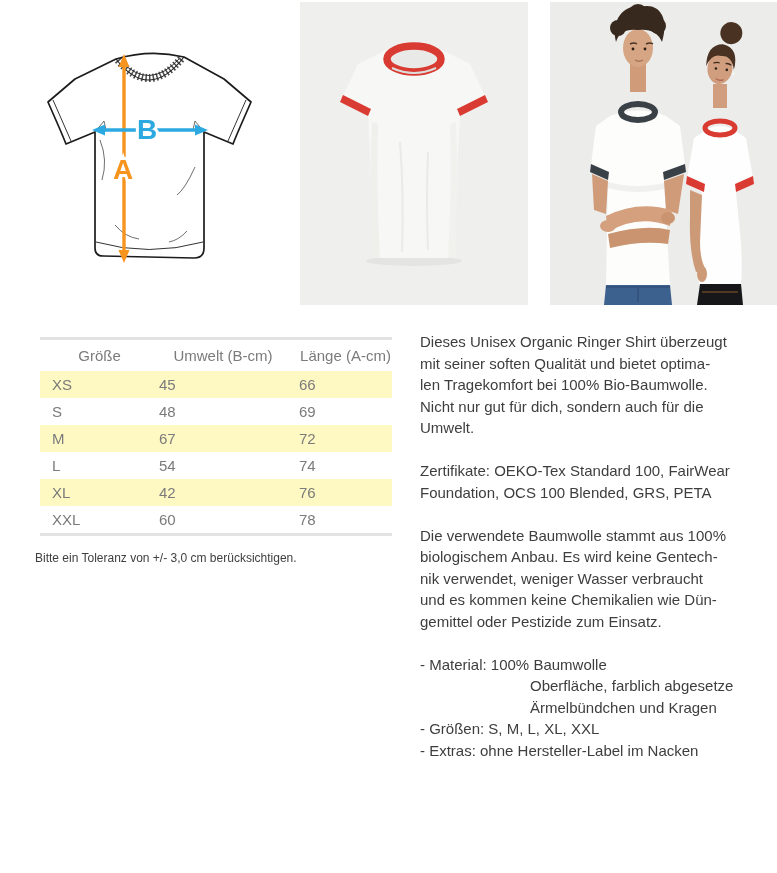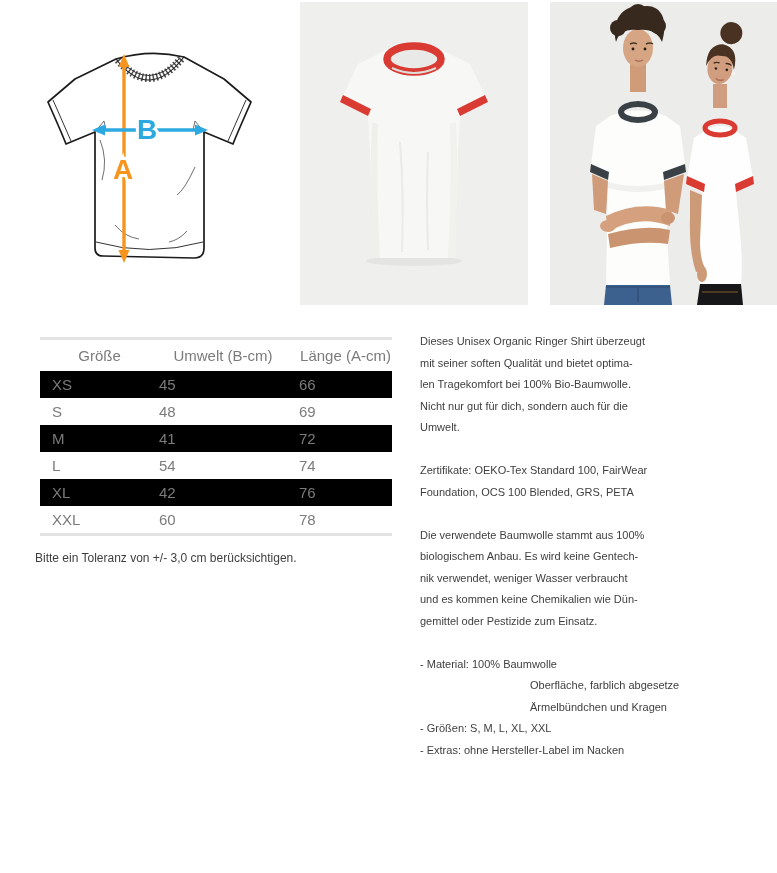--- a/index.html
+++ b/index.html
@@ -11,26 +11,26 @@
   #diagram{left:45px;top:45px;width:215px;height:220px;}
   #photo-product{left:300px;top:2px;width:228px;height:303px;}
   #photo-models{left:550px;top:2px;width:227px;height:303px;}
 
   
   #size-table{left:40px;top:337px;width:352px;border-collapse:collapse;table-layout:fixed;
               font-size:15px;color:#7b7b7b;border-top:3px solid #e3e3e3;border-bottom:3px solid #e3e3e3;}
   #size-table col.c1{width:107px;} #size-table col.c2{width:140px;}
   #size-table th{font-weight:400;text-align:center;height:31px;padding:0 0 0 12px;}
   #size-table td{height:27px;padding:0 0 0 12px;}
-  #size-table tr.striped{background:#000000;}
+  #size-table tr.striped{background:#fef9c3;}
 
   #tolerance{left:35px;top:551px;font-size:12px;color:#3e3e3e;}
 
   
-  #description{left:420px;top:331px;width:350px;font-size:11px;line-height:21.5px;color:#3e3e3e;}
+  #description{left:420px;top:331px;width:350px;font-size:15px;line-height:21.5px;color:#3e3e3e;}
   #description .para{white-space:pre-line;margin:0 0 21.5px 0;}
   #description .spec-line{white-space:pre;}
   #description .spec-line.indent{padding-left:110px;}
 </style>
 </head>
 <body>
 
 <div id="page">
 
   <div id="diagram" class="abs">
@@ -158,21 +158,21 @@
           <td>45</td>
           <td>66</td>
         </tr>
         <tr>
           <td>S</td>
           <td>48</td>
           <td>69</td>
         </tr>
         <tr class="striped">
           <td>M</td>
-          <td>41</td>
+          <td>67</td>
           <td>72</td>
         </tr>
         <tr>
           <td>L</td>
           <td>54</td>
           <td>74</td>
         </tr>
         <tr class="striped">
           <td>XL</td>
           <td>42</td>

